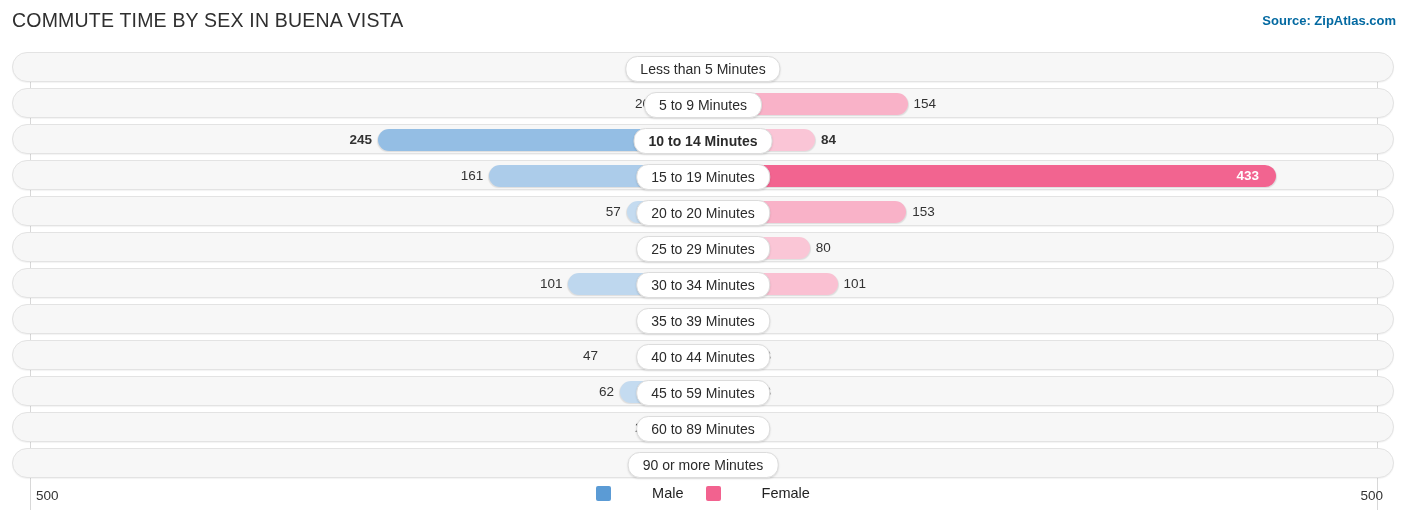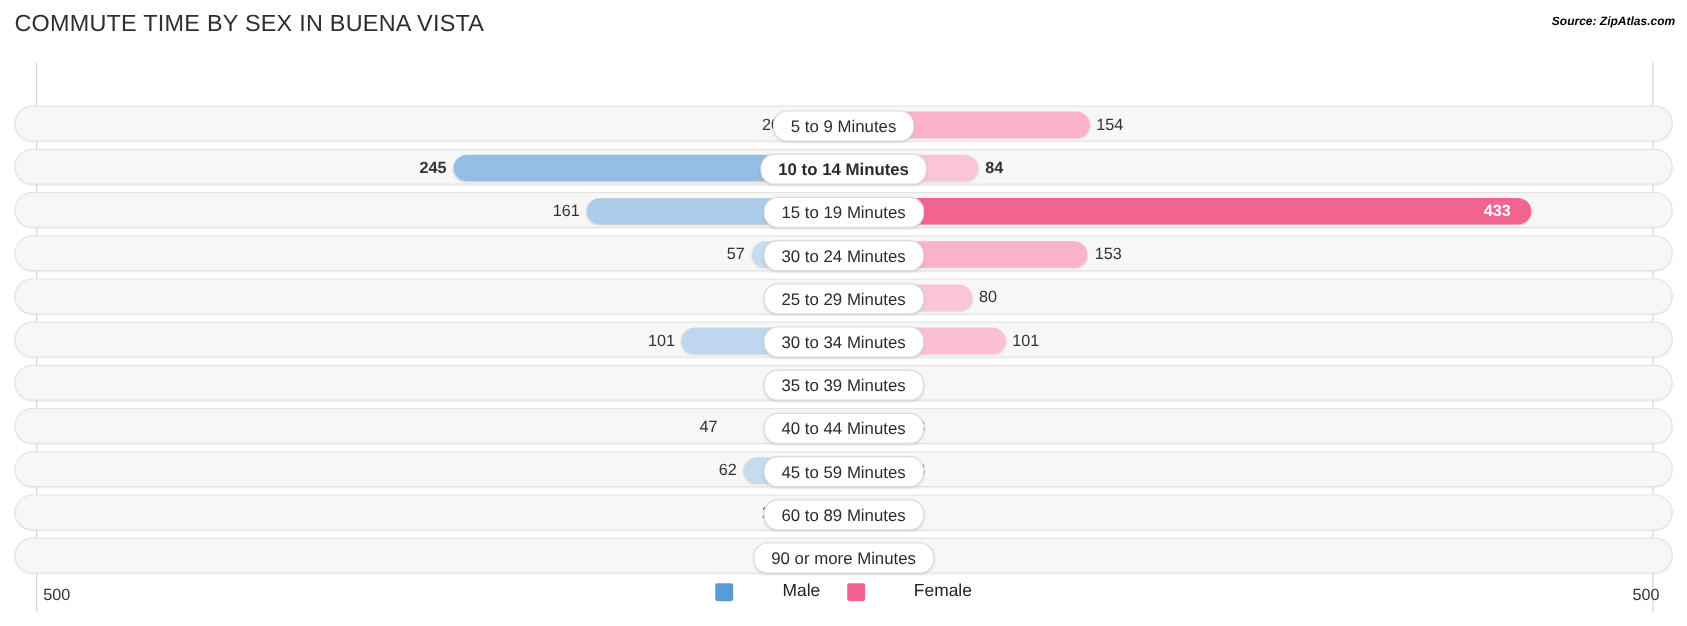--- a/index.html
+++ b/index.html
@@ -11,21 +11,21 @@
   .chart-wrap{position:relative;width:1406px;height:372px;box-sizing:border-box;}
 
   
   .title{
     position:absolute;left:12px;top:9px;
     font-size:19.5px;letter-spacing:.2px;color:#2f2f2f;font-weight:400;
     white-space:nowrap;
   }
   .source{
     position:absolute;right:10px;top:13px;
-    font-size:10px;font-style:italic;color:#000000;font-weight:700;
+    font-size:13px;color:#0369a1;font-weight:700;
     white-space:nowrap;
   }
 
   
   .plot{
     position:absolute;left:0;top:52px;width:1406px;height:428px;
   }
   .gridline{
     position:absolute;top:0;bottom:-30px;width:1px;background:#d8d8d8;
   }
@@ -93,20 +93,29 @@
 <body>
 
 <div class="chart-wrap">
 
   <div class="title">COMMUTE TIME BY SEX IN BUENA VISTA</div>
   <div class="source">Source: ZipAtlas.com</div>
 
   <div class="plot" id="plot">
     <div class="gridline left"></div>
     <div class="gridline right"></div>
+  <div class="row" style="top: 0px;">
+        <div class="rowinner">
+          <div class="bar male" style="width: 46px; background: rgb(196, 219, 240);"></div>
+          <div class="bar female" style="width: 46px; background: rgb(250, 198, 215);"></div>
+          <div class="val male" style="right: 743px;">0</div>
+          <div class="val female" style="left: 743px;">0</div>
+          <div class="pill">Less than 5 Minutes</div>
+        </div>
+      </div>
       <div class="row" style="top: 36px;">
         <div class="rowinner">
           <div class="bar male" style="width: 46px; background: rgb(196, 219, 240);"></div>
           <div class="bar female" style="width: 203.588px; background: rgb(249, 178, 200);"></div>
           <div class="val male" style="right: 743px;">20</div>
           <div class="val female" style="left: 900.588px;">154</div>
           <div class="pill">5 to 9 Minutes</div>
         </div>
       </div>
       <div class="row" style="top: 72px; font-weight: bold;">
@@ -126,21 +135,21 @@
           <div class="val female inside" style="left: 1223.43px;">433</div>
           <div class="pill">15 to 19 Minutes</div>
         </div>
       </div>
       <div class="row" style="top: 144px;">
         <div class="rowinner">
           <div class="bar male" style="width: 75.354px; background: rgb(196, 219, 240);"></div>
           <div class="bar female" style="width: 202.266px; background: rgb(249, 178, 200);"></div>
           <div class="val male" style="right: 772.354px;">57</div>
           <div class="val female" style="left: 899.266px;">153</div>
-          <div class="pill">30 to 24 Minutes</div>
+          <div class="pill">20 to 20 Minutes</div>
         </div>
       </div>
       <div class="row" style="top: 180px;">
         <div class="rowinner">
           <div class="bar male" style="width: 46px; background: rgb(196, 219, 240);"></div>
           <div class="bar female" style="width: 105.76px; background: rgb(250, 198, 214);"></div>
           <div class="val male" style="right: 743px;">0</div>
           <div class="val female" style="left: 802.76px;">80</div>
           <div class="pill">25 to 29 Minutes</div>
         </div>

